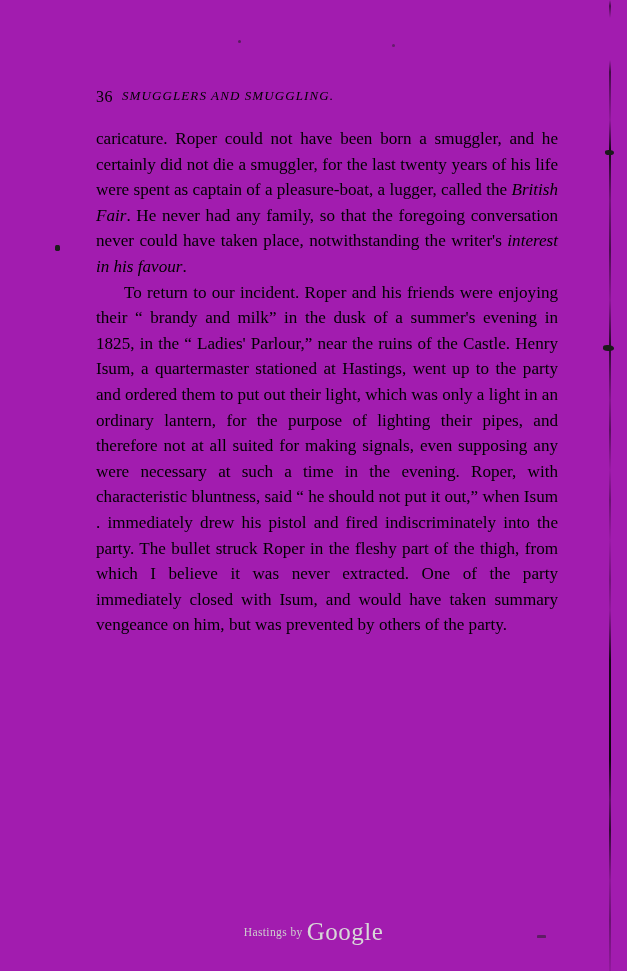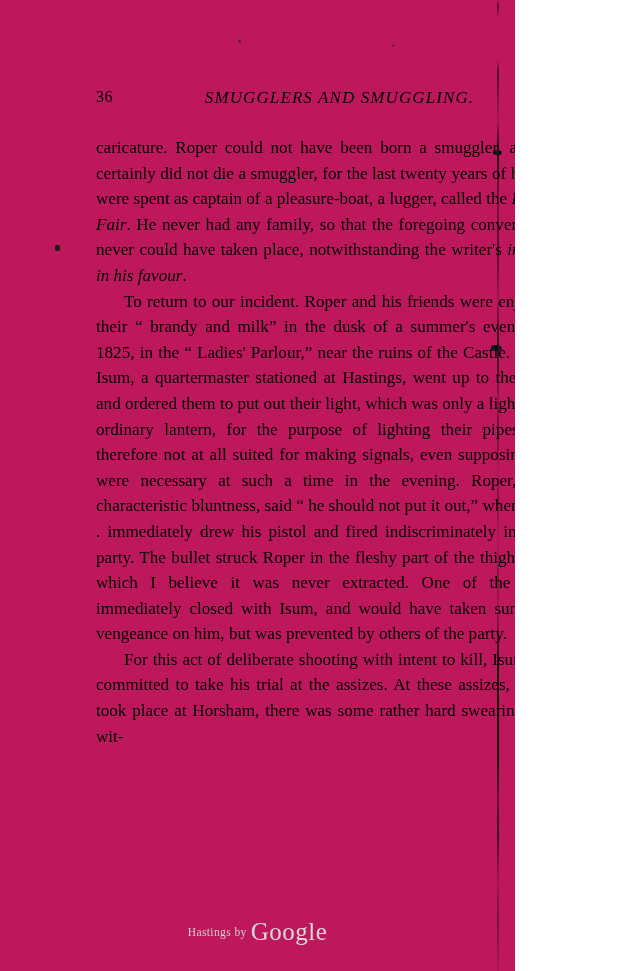--- a/index.html
+++ b/index.html
@@ -8,23 +8,23 @@
     padding: 0;
     background: #ffffff;
   }
   body {
     font-family: "Liberation Serif", "DejaVu Serif", serif;
     color: #000000;
   }
 
   .page {
     position: relative;
-    width: 515px;
+    width: 627px;
     height: 971px;
-    background: #be185d;
+    background: #a21caf;
     overflow: hidden;
   }
 
   
   .scan-edge {
     position: absolute;
     top: 0;
     right: 16px;
     width: 2px;
     height: 971px;
@@ -93,23 +93,22 @@
     top: 0;
     font-size: 16px;
     font-family: "Liberation Serif", "DejaVu Serif", serif;
     letter-spacing: 0.5px;
   }
   .head-title {
     position: absolute;
     left: 0;
     right: 0;
     top: 0;
-    text-align: center;
     font-style: italic;
-    font-size: 17px;
+    font-size: 13px;
     letter-spacing: 1.1px;
     padding-left: 26px;
   }
 
   
   .body-text {
     position: absolute;
     left: 96px;
     top: 126px;
     width: 462px;
@@ -117,21 +116,20 @@
     line-height: 25.6px;
     text-align: justify;
     text-justify: inter-word;
   }
   .body-text p {
     margin: 0;
     text-indent: 28px;
   }
   .body-text p.no-indent {
     text-indent: 0;
-    margin-top: 9px;
   }
   .body-text i {
     font-style: italic;
   }
 
   
   .body-text, .running-head {
     text-rendering: optimizeLegibility;
     -webkit-font-smoothing: none;
   }
@@ -174,21 +172,20 @@
   <div class="speck s-mid"></div>
 
   <div class="running-head">
     <span class="folio">36</span>
     <span class="head-title">SMUGGLERS AND SMUGGLING.</span>
   </div>
 
   <div class="body-text">
       <p class="no-indent"><span>caricature.   Roper could not have been born a smuggler, and he certainly did not die a smuggler, for the last twenty years of his life were spent as captain of a pleasure-boat, a lugger, called the </span><i>British Fair</i><span>.   He never had any family, so that the foregoing conversation never could have taken place, notwithstanding the writer's </span><i>interest in his favour</i><span>.</span></p>
       <p><span>To return to our incident.   Roper and his friends were enjoying their “ brandy and milk” in the dusk of a summer's evening in 1825, in the “ Ladies' Parlour,” near the ruins of the Castle.   Henry Isum, a quartermaster stationed at Hastings, went up to the party and ordered them to put out their light, which was only a light in an ordinary lantern, for the purpose of lighting their pipes, and therefore not at all suited for making signals, even supposing any were necessary at such a time in the evening.   Roper, with characteristic bluntness, said “ he should not put it out,” when Isum . immediately drew his pistol and fired indiscriminately into the party.   The bullet struck Roper in the fleshy part of the thigh, from which I believe it was never extracted.   One of the party immediately closed with Isum, and would have taken summary vengeance on him, but was prevented by others of the party.</span></p>
-      <p><span>For this act of deliberate shooting with intent to kill, Isum was committed to take his trial at the assizes.   At these assizes, which took place at Horsham, there was some rather hard swearing, one wit-</span></p>
     </div>
 
   <div class="watermark">
     <span class="wm-digitized">Hastings by</span>
     <span class="wm-google">Google</span>
   </div>
 
 </div>
 
 </body></html>

